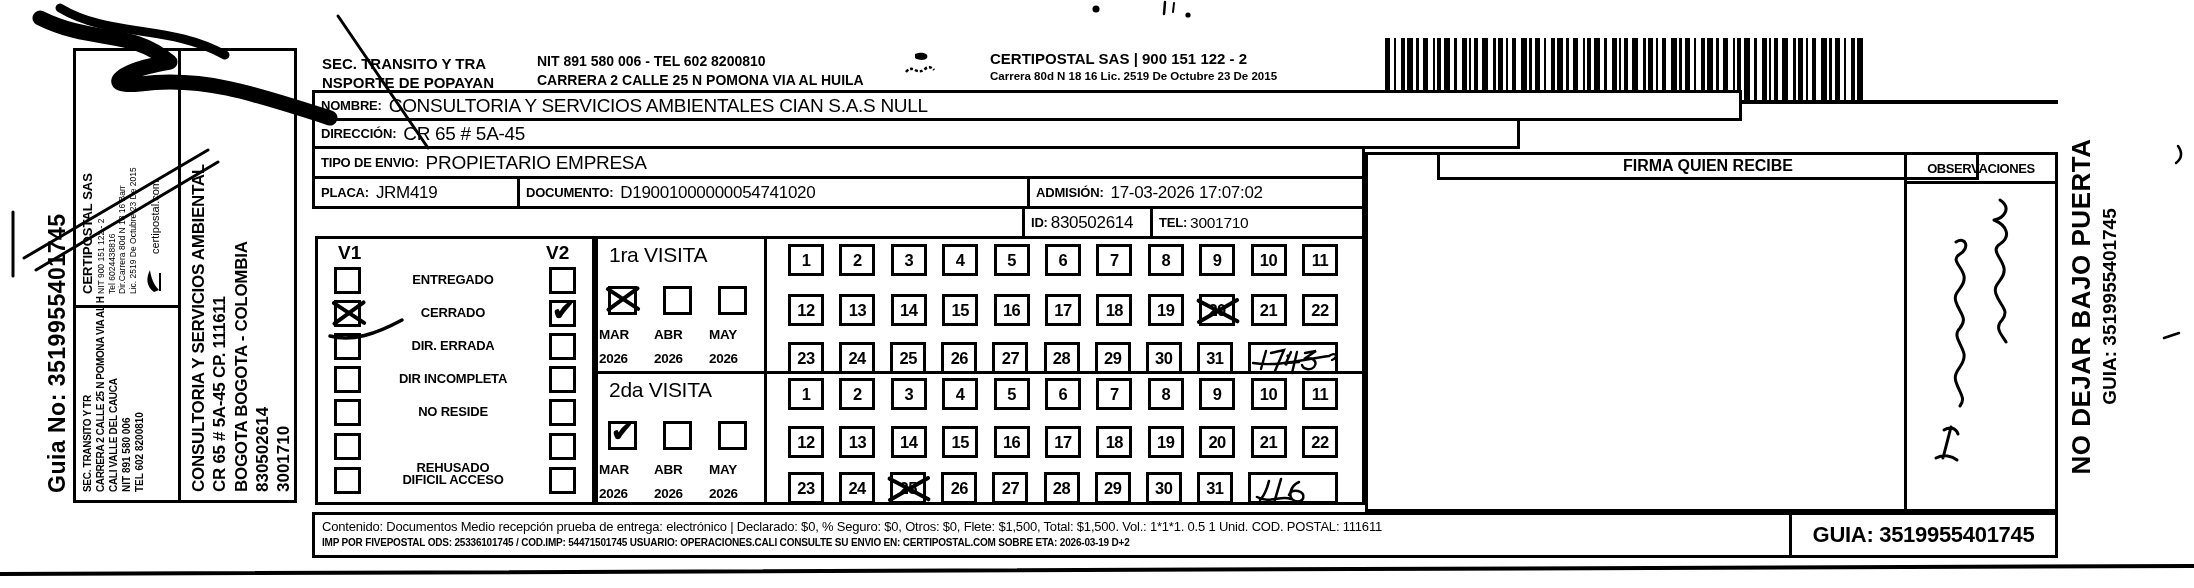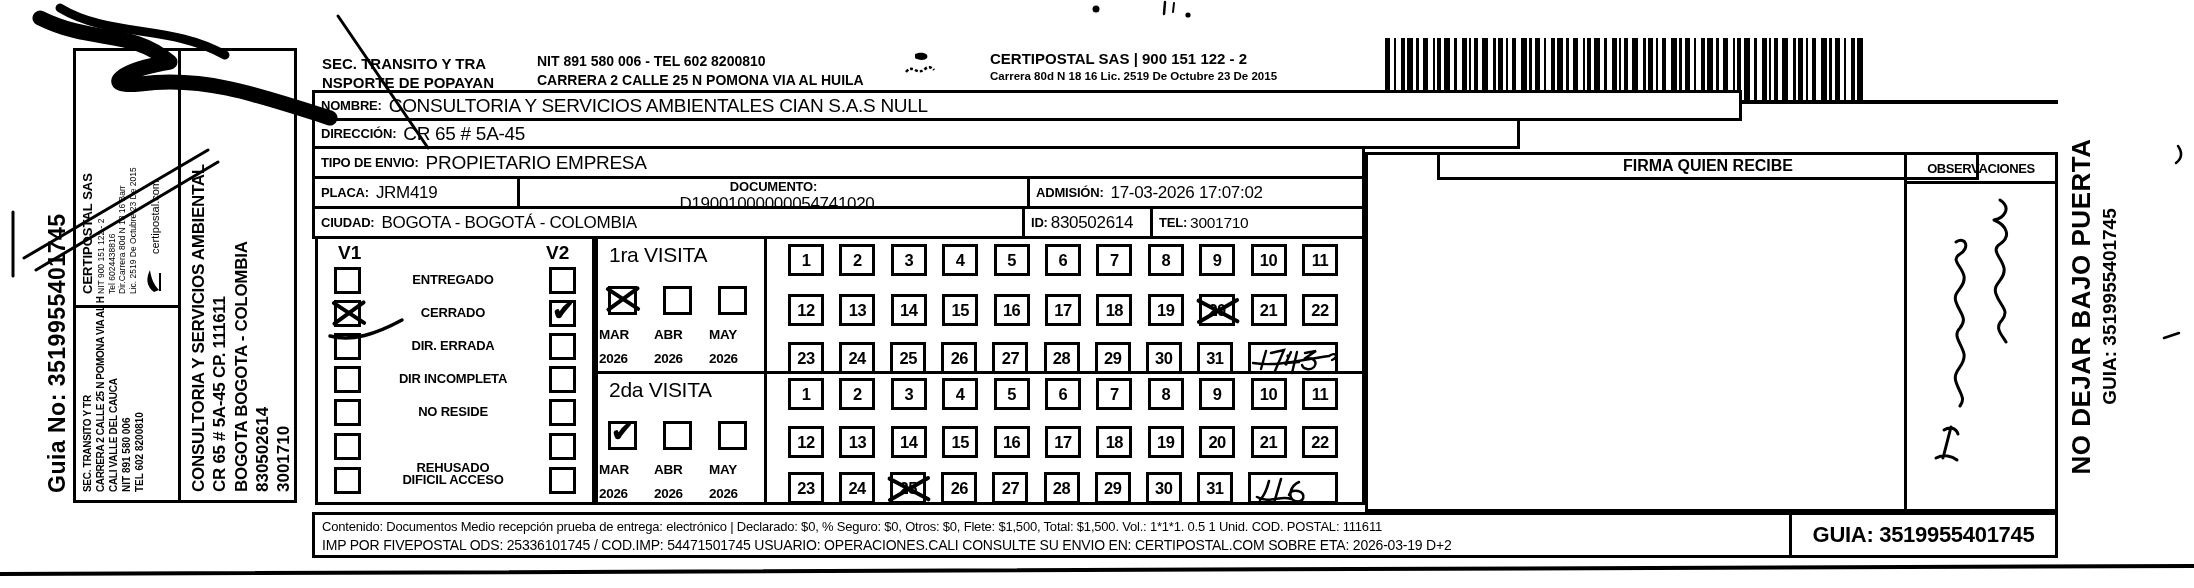--- a/index.html
+++ b/index.html
@@ -47,21 +47,21 @@
   .timebox{position:relative;width:90px;height:32px;border:3px solid #000;box-sizing:border-box;}
   .timebox svg{position:absolute;left:-4px;top:-6px;overflow:visible;}
   .struck::before,.struck::after{content:"";position:absolute;left:-8px;top:12px;width:48px;height:4px;
       background:#000;border-radius:3px;}
   .struck::before{transform:rotate(28deg);}
   .struck::after{transform:rotate(-30deg);}
   
   .hdrcell{display:flex;align-items:center;justify-content:center;font-weight:bold;}
   .foot{padding:3px 7px;line-height:1.35;}
   .foot .l1{font-size:13px;font-weight:500;letter-spacing:-.2px;white-space:nowrap;}
-  .foot .l2{font-size:14px;font-weight:400;letter-spacing:-.2px;white-space:nowrap;}
+  .foot .l2{font-size:10px;font-weight:700;letter-spacing:-.2px;white-space:nowrap;}
   .guiabox{display:flex;align-items:center;justify-content:center;font-size:22px;font-weight:bold;letter-spacing:-.3px;}
   svg.overlay{position:absolute;left:0;top:0;pointer-events:none;}
 </style>
 </head>
 <body>
 
 <div class="sheet">
 
   <div class="abs rot guia-left" style="left:44px;top:493px;width:310px;height:30px;">Guia No: 3519955401745</div>
 
@@ -197,31 +197,27 @@
     <span class="fval">CR 65 # 5A-45</span>
   </div>
   <div class="abs bx frow" style="left:312px;top:146px;width:1053px;height:33px;">
     <span class="flabel">TIPO DE ENVIO:</span>
     <span class="fval">PROPIETARIO EMPRESA</span>
   </div>
   <div class="abs bx frow" style="left:312px;top:176px;width:208px;height:33px;">
     <span class="flabel">PLACA:</span>
     <span class="fval sm">JRM419</span>
   </div>
-  <div class="abs bx frow" style="left:517px;top:176px;width:513px;height:33px;flex-direction:column;">
+  <div class="abs bx frow" style="left:517px;top:176px;width:513px;height:33px;">
     <span class="flabel">DOCUMENTO:</span>
     <span class="fval sm">D19001000000054741020</span>
   </div>
   <div class="abs bx frow" style="left:1027px;top:176px;width:338px;height:33px;">
     <span class="flabel">ADMISIÓN:</span>
     <span class="fval sm">17-03-2026 17:07:02</span>
-  </div>
-  <div class="abs bx frow" style="left:312px;top:206px;width:713px;height:33px;">
-    <span class="flabel">CIUDAD:</span>
-    <span class="fval sm">BOGOTA - BOGOTÁ - COLOMBIA</span>
   </div>
   <div class="abs bx frow" style="left:1022px;top:206px;width:131px;height:33px;">
     <span class="flabel">ID:</span>
     <span class="fval sm" style="margin-left:3px;">830502614</span>
   </div>
   <div class="abs bx frow" style="left:1150px;top:206px;width:215px;height:33px;">
     <span class="flabel">TEL:</span>
     <span class="fval sm" style="margin-left:3px;font-size:15.5px;">3001710</span>
   </div>
 

